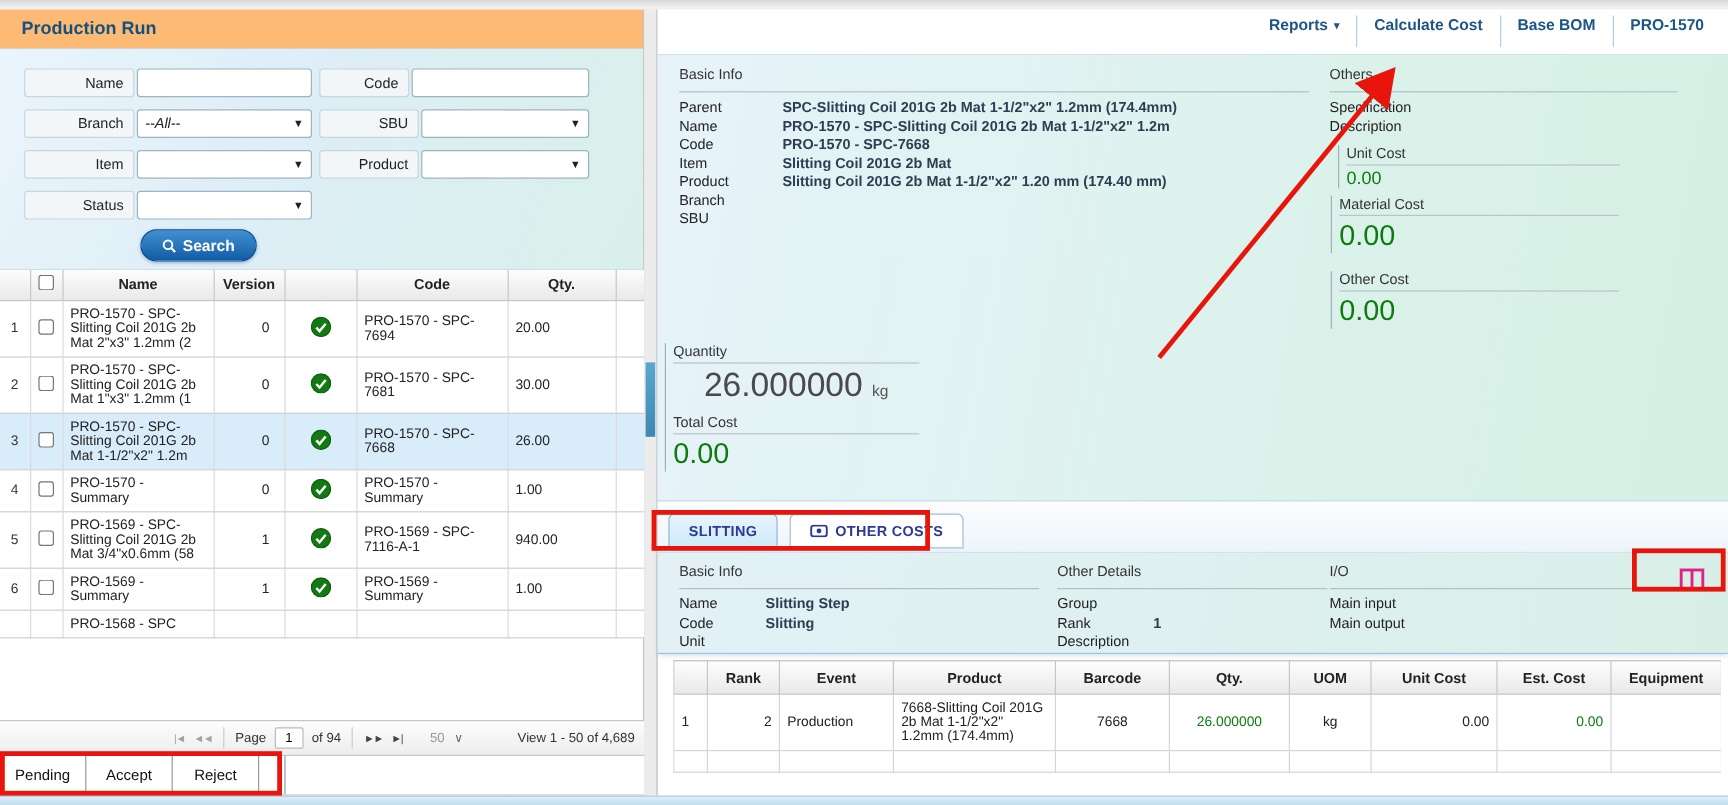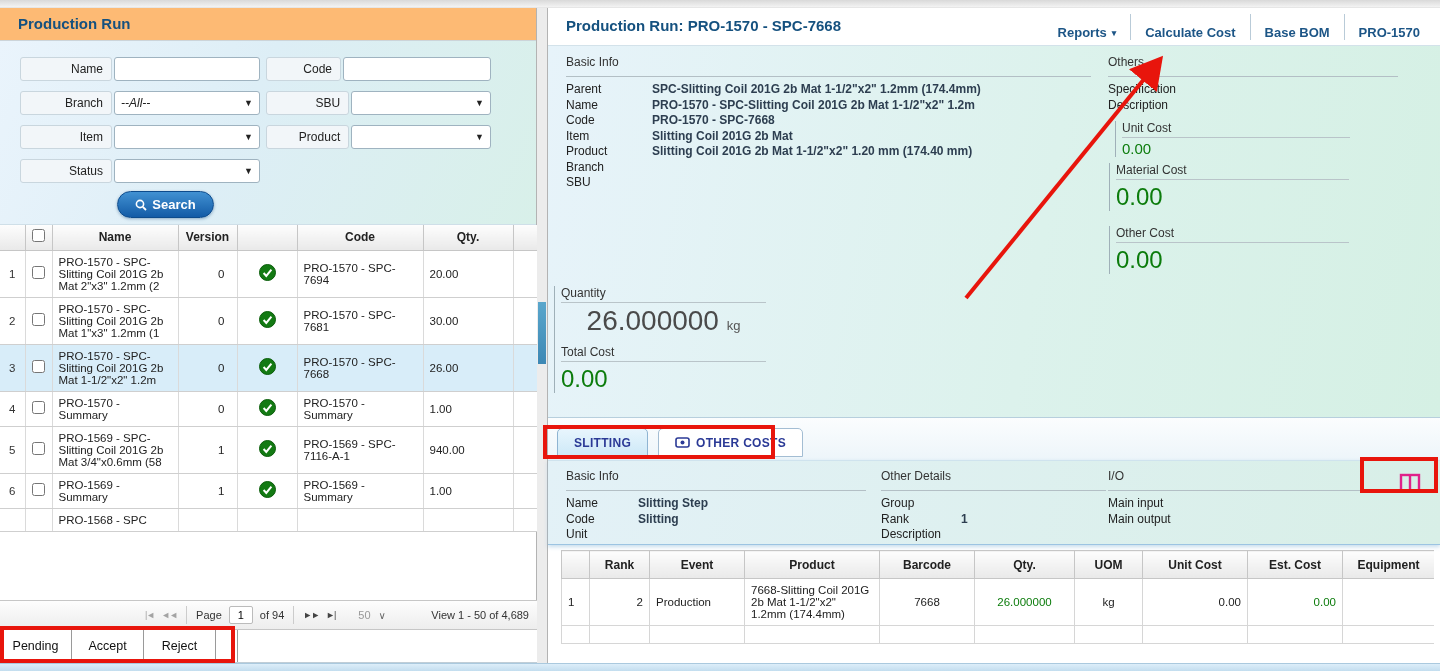--- a/index.html
+++ b/index.html
@@ -74,21 +74,21 @@
   
   .gutter { position:absolute; left:537px; top:8px; width:10px; height:655px; background:#ececec; }
   .gutter-handle { position:absolute; left:1px; top:294px; width:8px; height:62px;
     background:linear-gradient(#5aa7cc,#3d88b4); }
 
   
   .rp { position:absolute; left:547px; top:8px; width:893px; height:655px; background:#fff;
     border-left:1px solid #b3b3b3; }
   .rp-titlebar { position:absolute; left:0; top:0; width:100%; height:37px; background:#fff; }
   .rp-title { position:absolute; left:18px; top:9px; font-size:15px; font-weight:bold; color:#15517f; }
-  .rp-toolbar { position:absolute; right:6px; top:5px; height:27px; display:flex; align-items:flex-end; }
+  .rp-toolbar { position:absolute; right:6px; top:5px; height:27px; display:flex; align-items:flex-start; }
   .tlink { padding:0 14px; font-size:13px; font-weight:bold; color:#1c5586; cursor:pointer;
     display:flex; align-items:center; gap:5px; white-space:nowrap; }
   .tlink .chev { font-style:normal; font-size:9px; }
   .tdiv { width:1px; height:26px; background:#b9cbd8; }
 
   .rp-detail { position:absolute; left:0; top:37px; width:100%; height:373px;
     background:linear-gradient(100deg,#e7f3fa 0%,#dcf2ec 55%,#d5f0e4 100%);
     border-top:1px solid #d3e2ea; border-bottom:1px solid #b7cfdd; }
   .shead { font-size:12px; color:#333; padding-bottom:7px; border-bottom:1px solid #b3bfc5;
     margin-bottom:5px; }
@@ -347,21 +347,20 @@
       <span class="abtn-x"></span>
     </div>
   </section>
 
   <div class="gutter">
     <div class="gutter-handle"></div>
   </div>
 
   <section class="rp">
     <div class="rp-titlebar">
-      <span class="rp-title">Production Run: PRO-1570 - SPC-7668</span>
       <div class="rp-toolbar">
         <span class="tlink">
             <span>Reports</span>
             <i class="chev">▾</i>
           </span>
         <span class="tdiv"></span>
         <span class="tlink">Calculate Cost</span>
         <span class="tdiv"></span>
         <span class="tlink">Base BOM</span>
         <span class="tdiv"></span>

